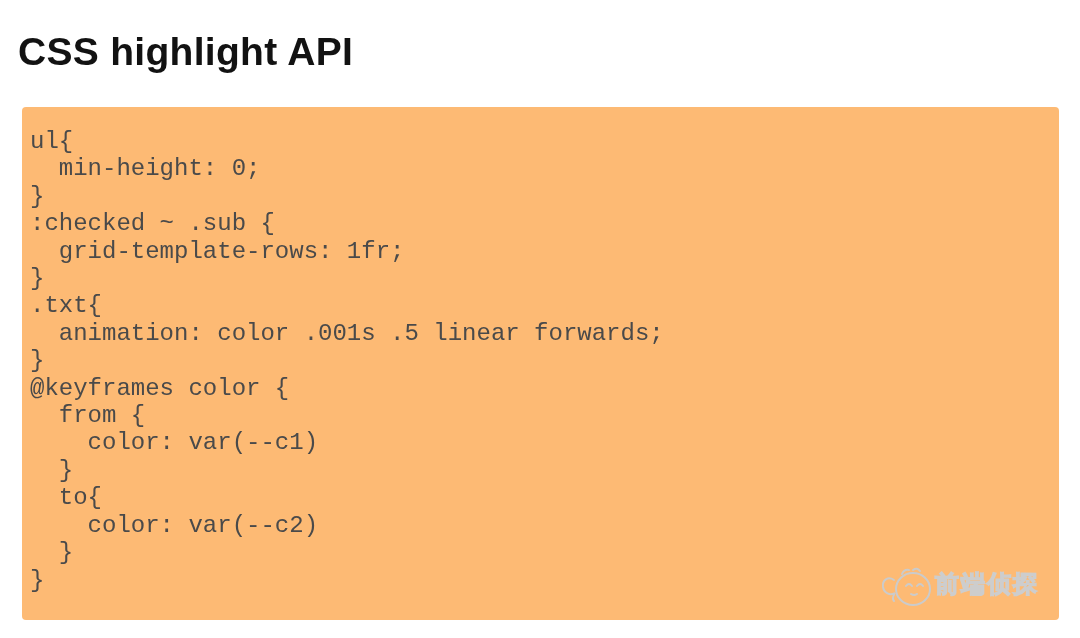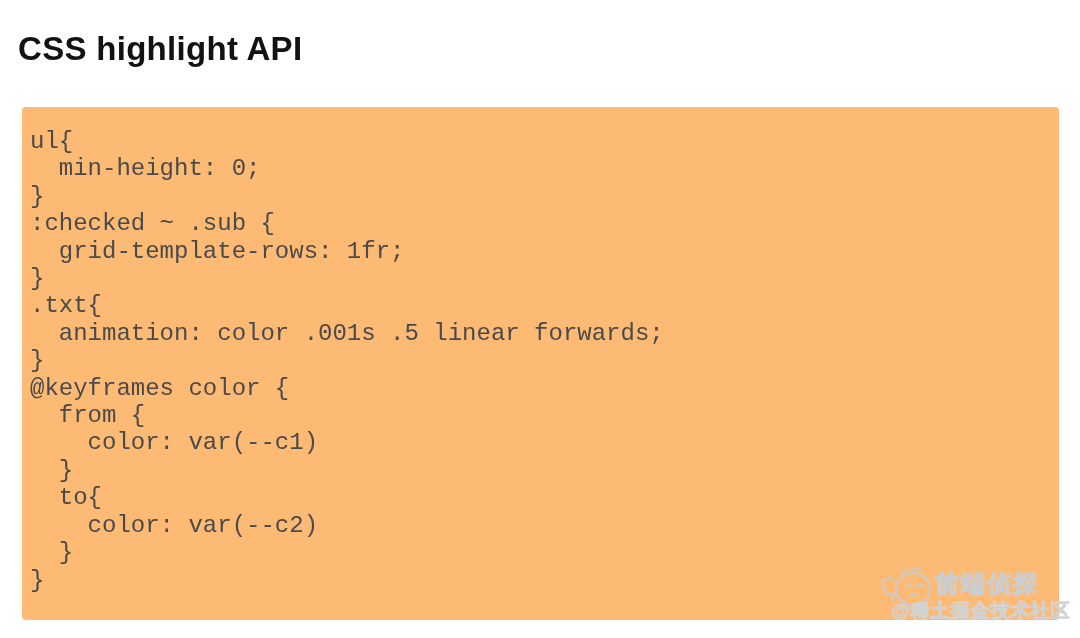--- a/index.html
+++ b/index.html
@@ -7,21 +7,21 @@
     width: 1080px; height: 638px;
     background: #ffffff;
     font-family: "Liberation Sans", sans-serif;
     position: relative;
     overflow: hidden;
   }
   .page-title {
     position: absolute;
     left: 18px; top: 32px;
     margin: 0;
-    font-size: 33px;
+    font-size: 39px;
     line-height: 1;
     font-weight: 700;
     color: #121212;
     letter-spacing: 0.3px;
   }
   .code-block {
     position: absolute;
     left: 22px; top: 107px;
     width: 1037px; height: 513px;
     background: #fdba74;
@@ -98,14 +98,13 @@
     <path d="M33 8 q4 -3 7 1"></path>
 
     <ellipse cx="33" cy="27" rx="17" ry="16"></ellipse>
 
     <path d="M26 24 q3 -4 6 0"></path>
     <path d="M37 24 q3 -4 6 0"></path>
 
     <path d="M31 32 q3 2 6 0"></path>
   </svg>
   <div class="wm-title">前端侦探</div>
-  <div class="wm-sub">@稀土掘金技术社区</div>
 </div>
 
 </body></html>

